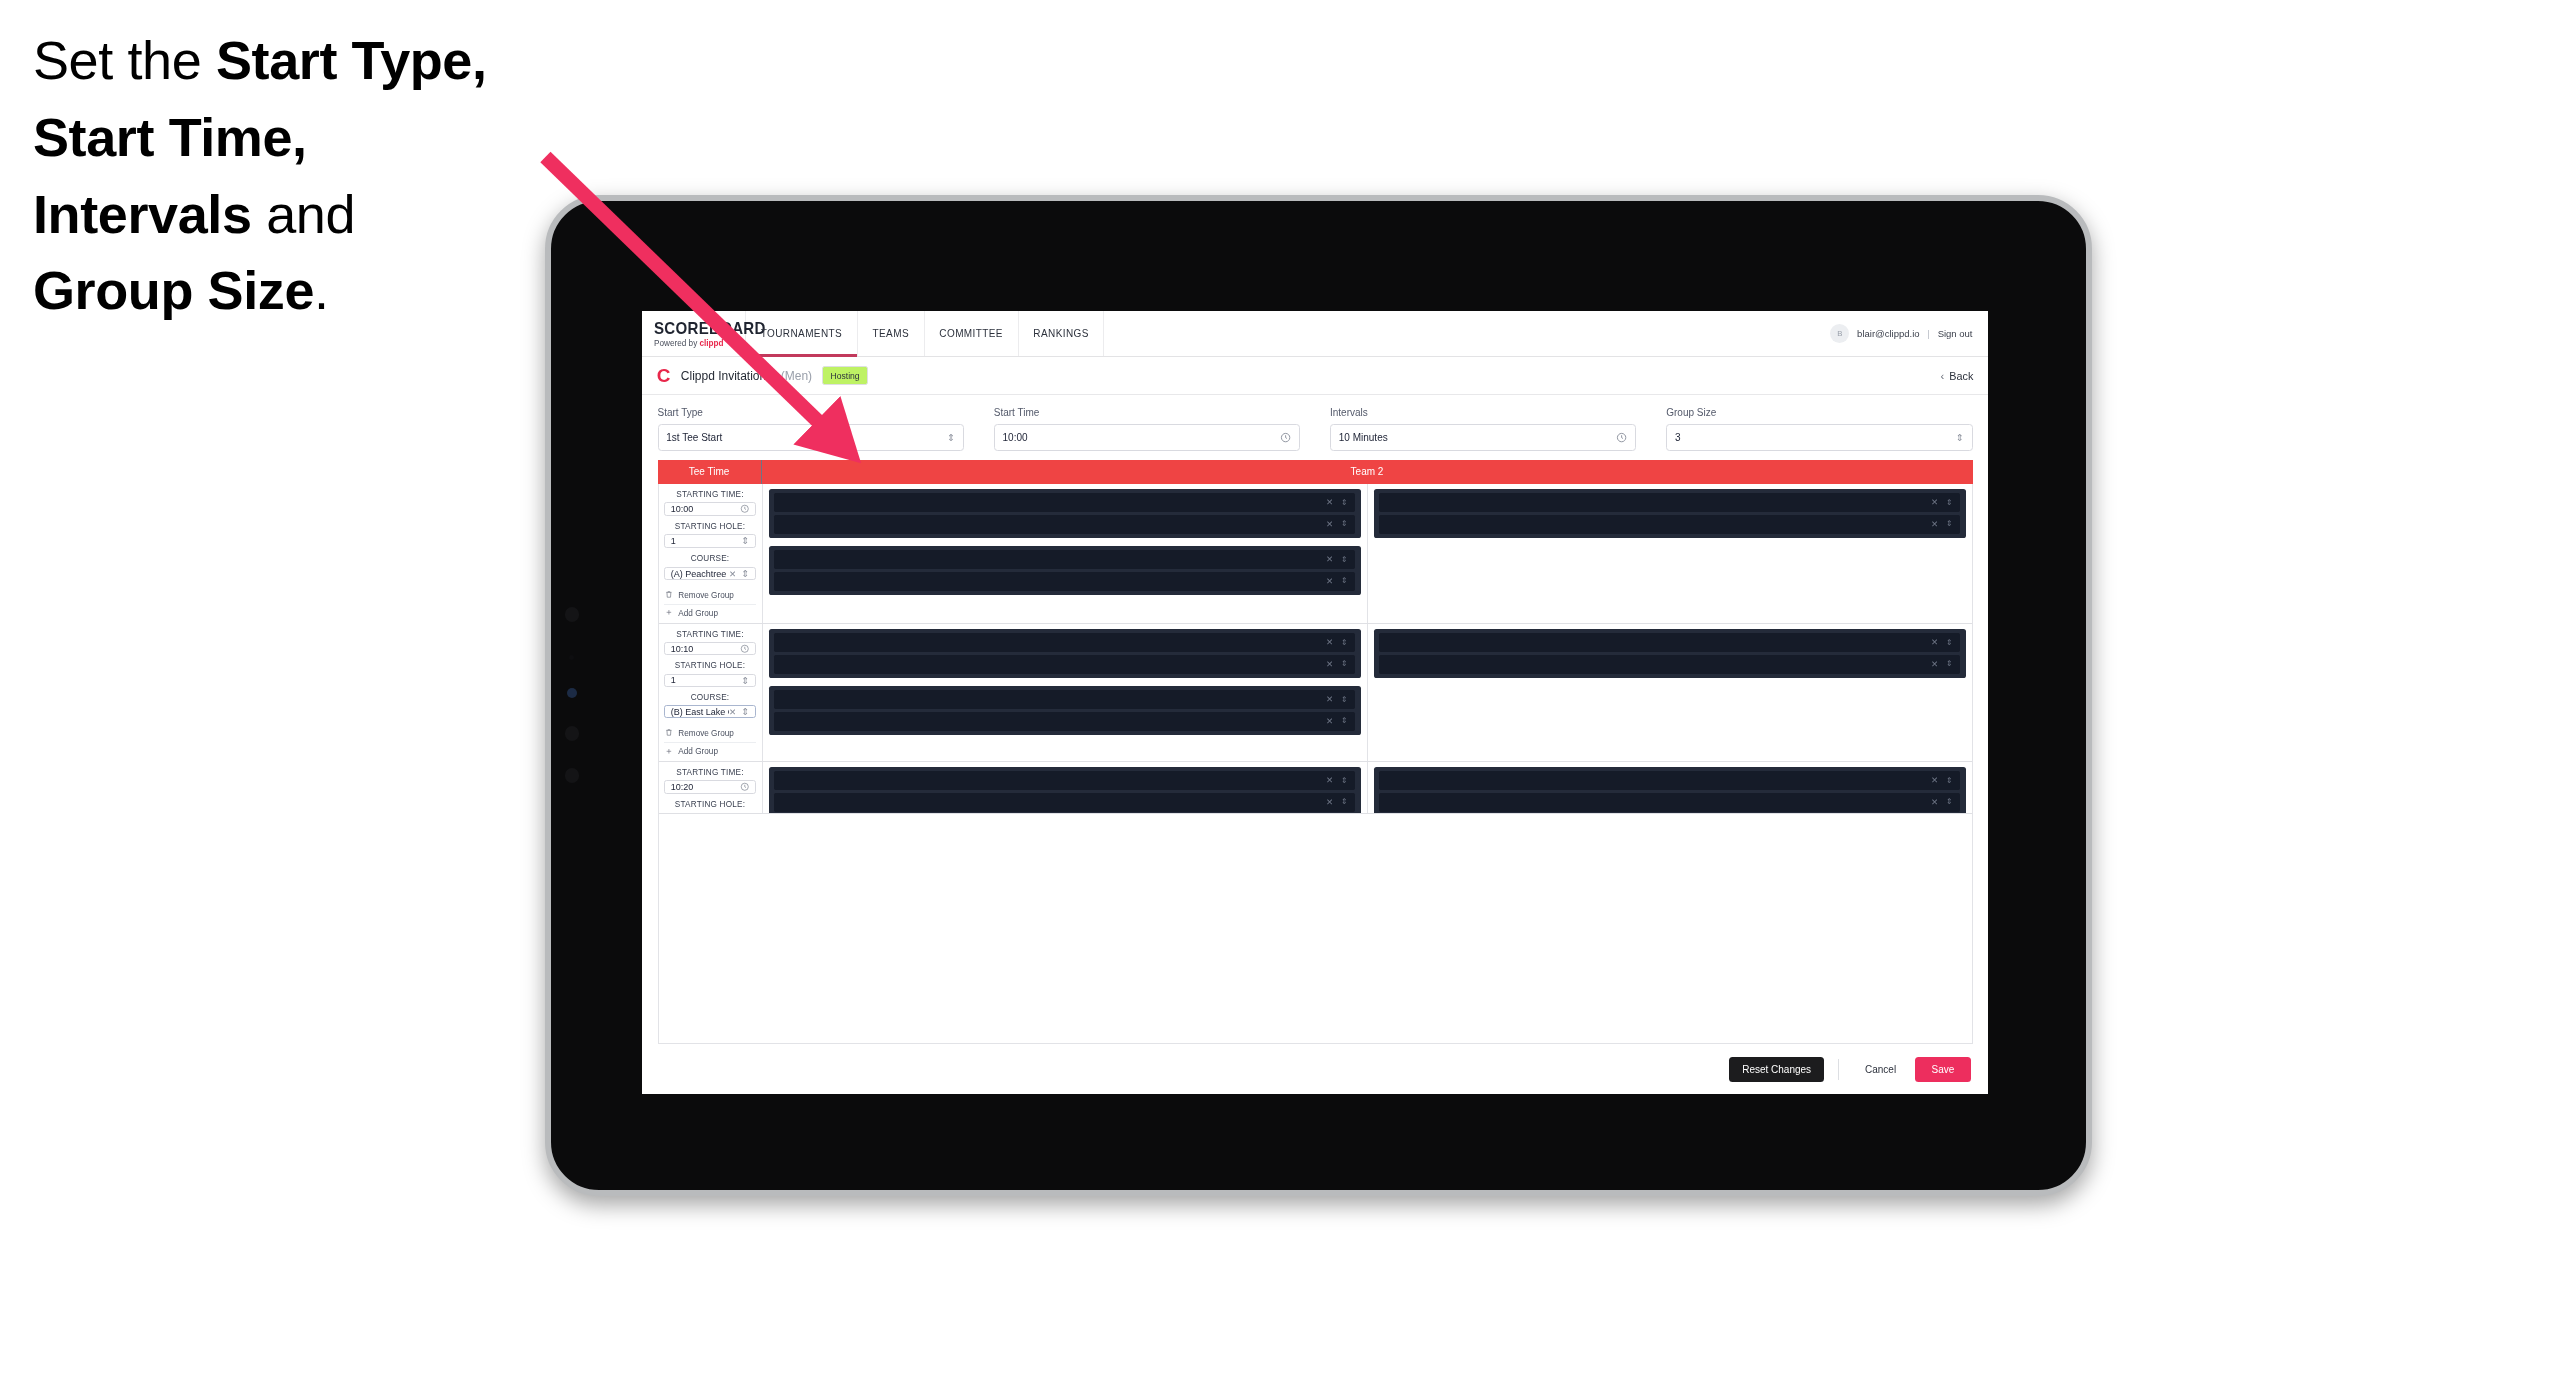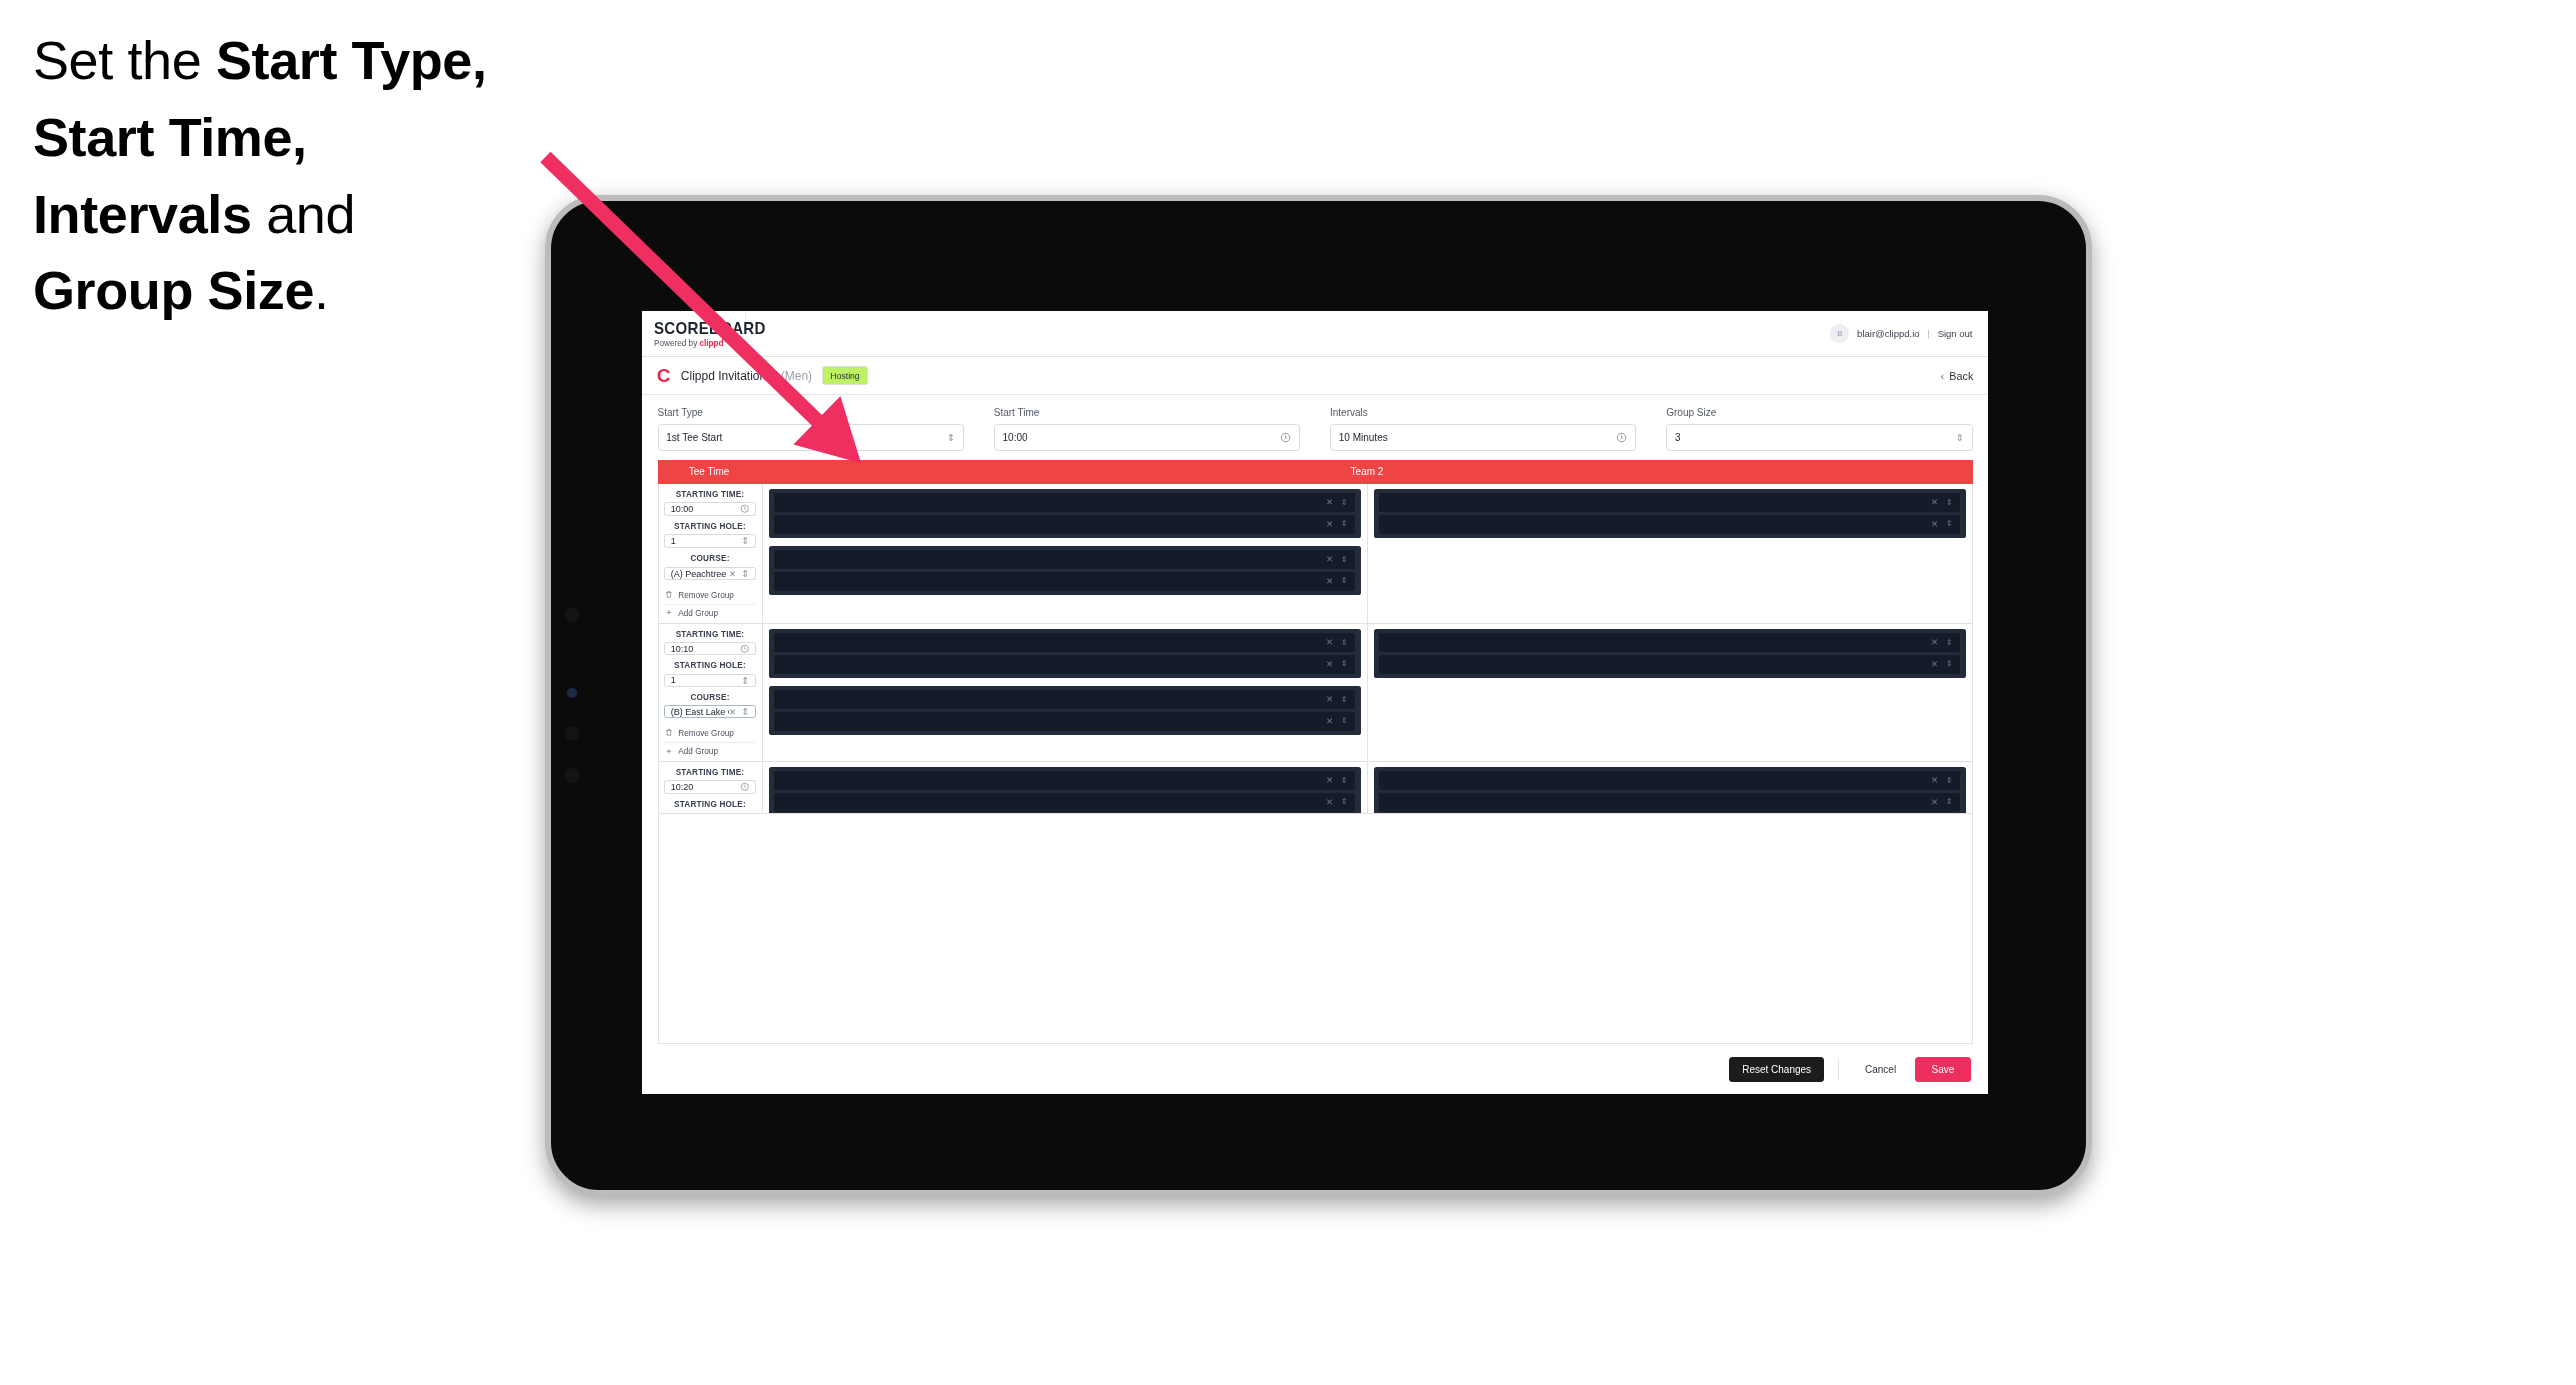--- a/index.html
+++ b/index.html
@@ -274,21 +274,21 @@
     width: 104px;
     border-right: 0.9px solid #e2e3e7;
     padding: 6px 5.2px 0 5.2px;
     display: flex;
     flex-direction: column;
     align-items: center;
     overflow: hidden;
   }
   .tee-label {
     font-size: 8.2px;
-    font-weight: 700;
+    font-weight: 400;
     color: #3a4050;
     letter-spacing: 0.2px;
     margin-bottom: 3.5px;
   }
   .tee-input {
     width: 100%;
     height: 21px;
     border: 0.9px solid #d9dae0;
     border-radius: 2.6px;
     display: flex;
@@ -408,20 +408,34 @@
     <div class="bezel-dot d4"></div>
     <div class="bezel-dot d5"></div>
   </div>
 
   <div class="app">
 
     <div class="topnav">
       <div class="logo-box">
         <div class="logo-main">SCOREBOARD</div>
         <div class="logo-sub"><span>Powered by </span><span class="brand">clippd</span></div>
+      </div>
+      <div class="navtabs">
+        <div class="navtab active">
+            <span>TOURNAMENTS</span>
+          </div>
+        <div class="navtab">
+            <span>TEAMS</span>
+          </div>
+        <div class="navtab">
+            <span>COMMITTEE</span>
+          </div>
+        <div class="navtab">
+            <span>RANKINGS</span>
+          </div>
       </div>
       <div class="nav-spacer"></div>
       <div class="user-area">
         <div class="avatar">
             <span>B</span>
           </div>
         <span>blair@clippd.io</span>
         <span class="sep-pipe">|</span>
         <span class="signout">Sign out</span>
       </div>

